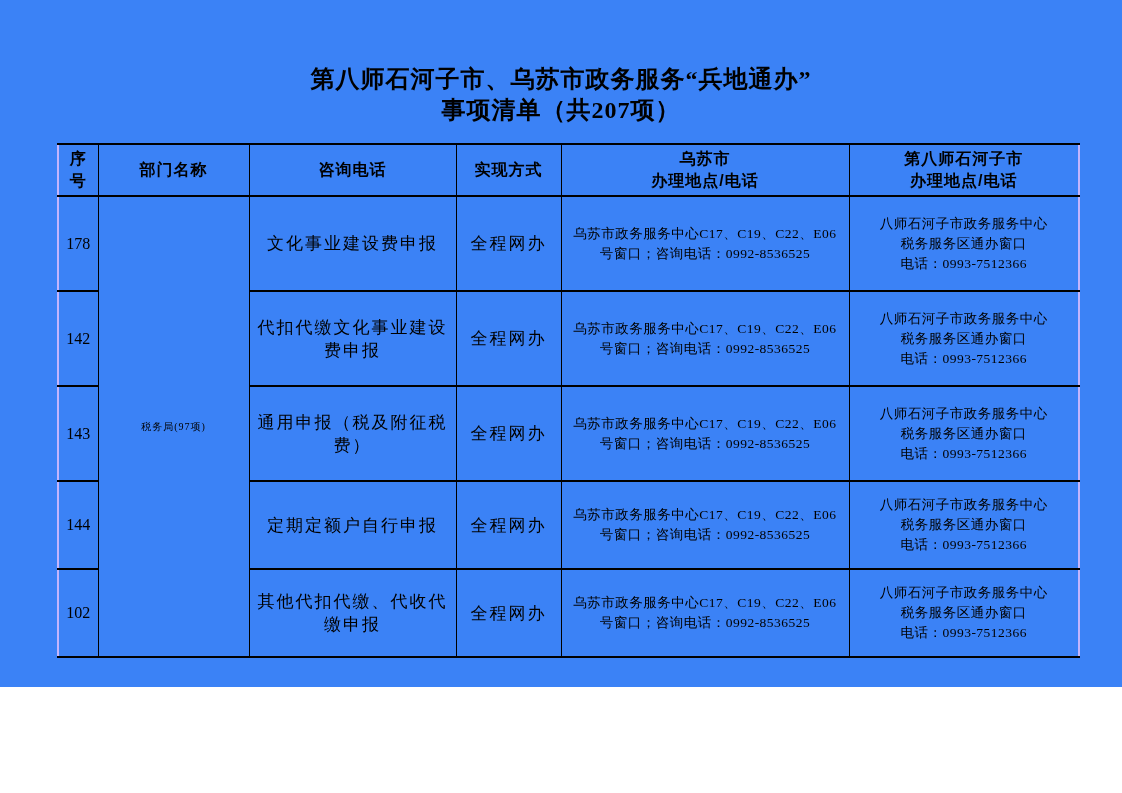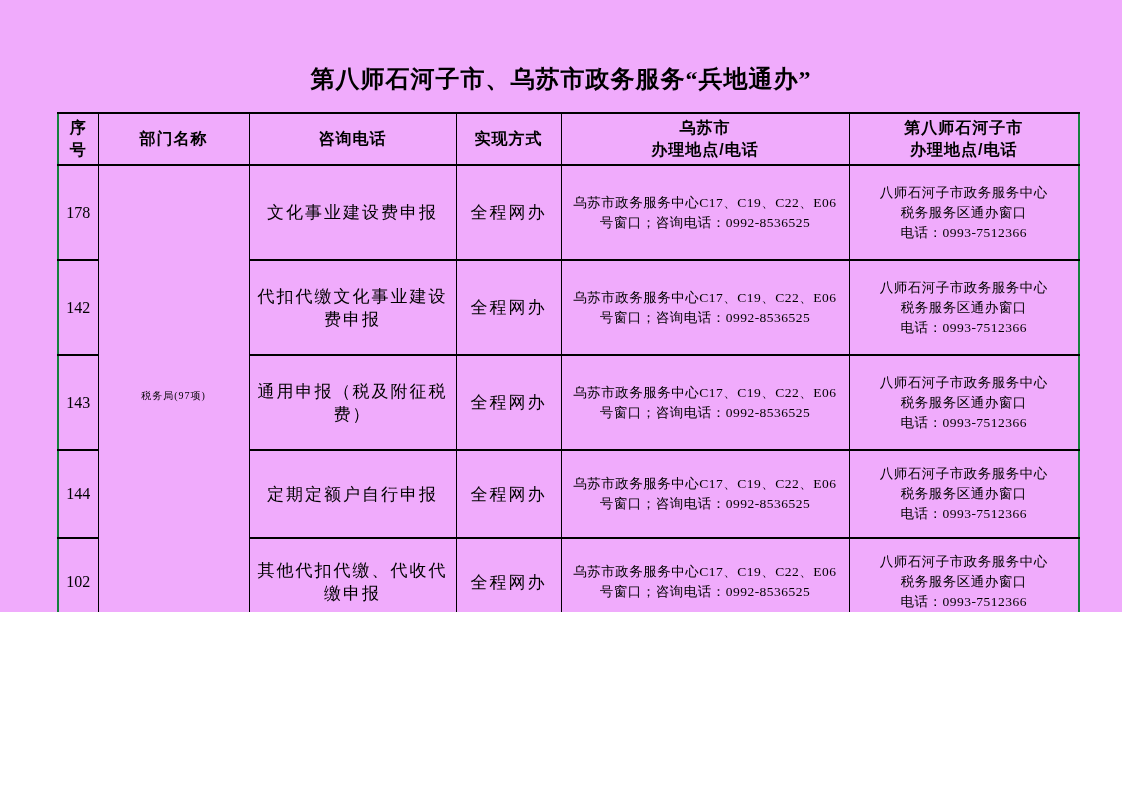--- a/index.html
+++ b/index.html
@@ -5,38 +5,38 @@
   html, body {
     margin: 0;
     padding: 0;
     background: #ffffff;
     color: #000000;
     font-family: "Liberation Serif", "DejaVu Serif", serif;
   }
   .page {
     position: relative;
     width: 1122px;
-    height: 612px;
-    background: #f0abfc;
+    height: 687px;
+    background: #3b82f6;
     overflow: hidden;
   }
   .title-block {
     padding-top: 64px;
     text-align: center;
     font-weight: bold;
     font-size: 24px;
     line-height: 31px;
     letter-spacing: 1px;
   }
   table.items {
     margin: 17px 0 0 57px;
     width: 1021px;
     border-collapse: collapse;
     table-layout: fixed;
-    border: 2px solid #15803d;
+    border: 2px solid #c4b5fd;
   }
   th, td {
     border: 1px solid #000;
     border-top: 2px solid #000;
     border-bottom: 2px solid #000;
     text-align: center;
     vertical-align: middle;
     padding: 3px 5px;
     box-sizing: border-box;
     overflow: hidden;
@@ -72,20 +72,21 @@
     margin-left: 43px;
   }
 </style>
 </head>
 <body>
 
 <div class="page">
 
   <div class="title-block">
     <div>第八师石河子市、乌苏市政务服务“兵地通办”</div>
+    <div>事项清单（共207项）</div>
   </div>
 
   <table class="items">
     <colgroup>
       <col style="width:40px">
       <col style="width:151px">
       <col style="width:207px">
       <col style="width:105px">
       <col style="width:288px">
       <col style="width:230px">

